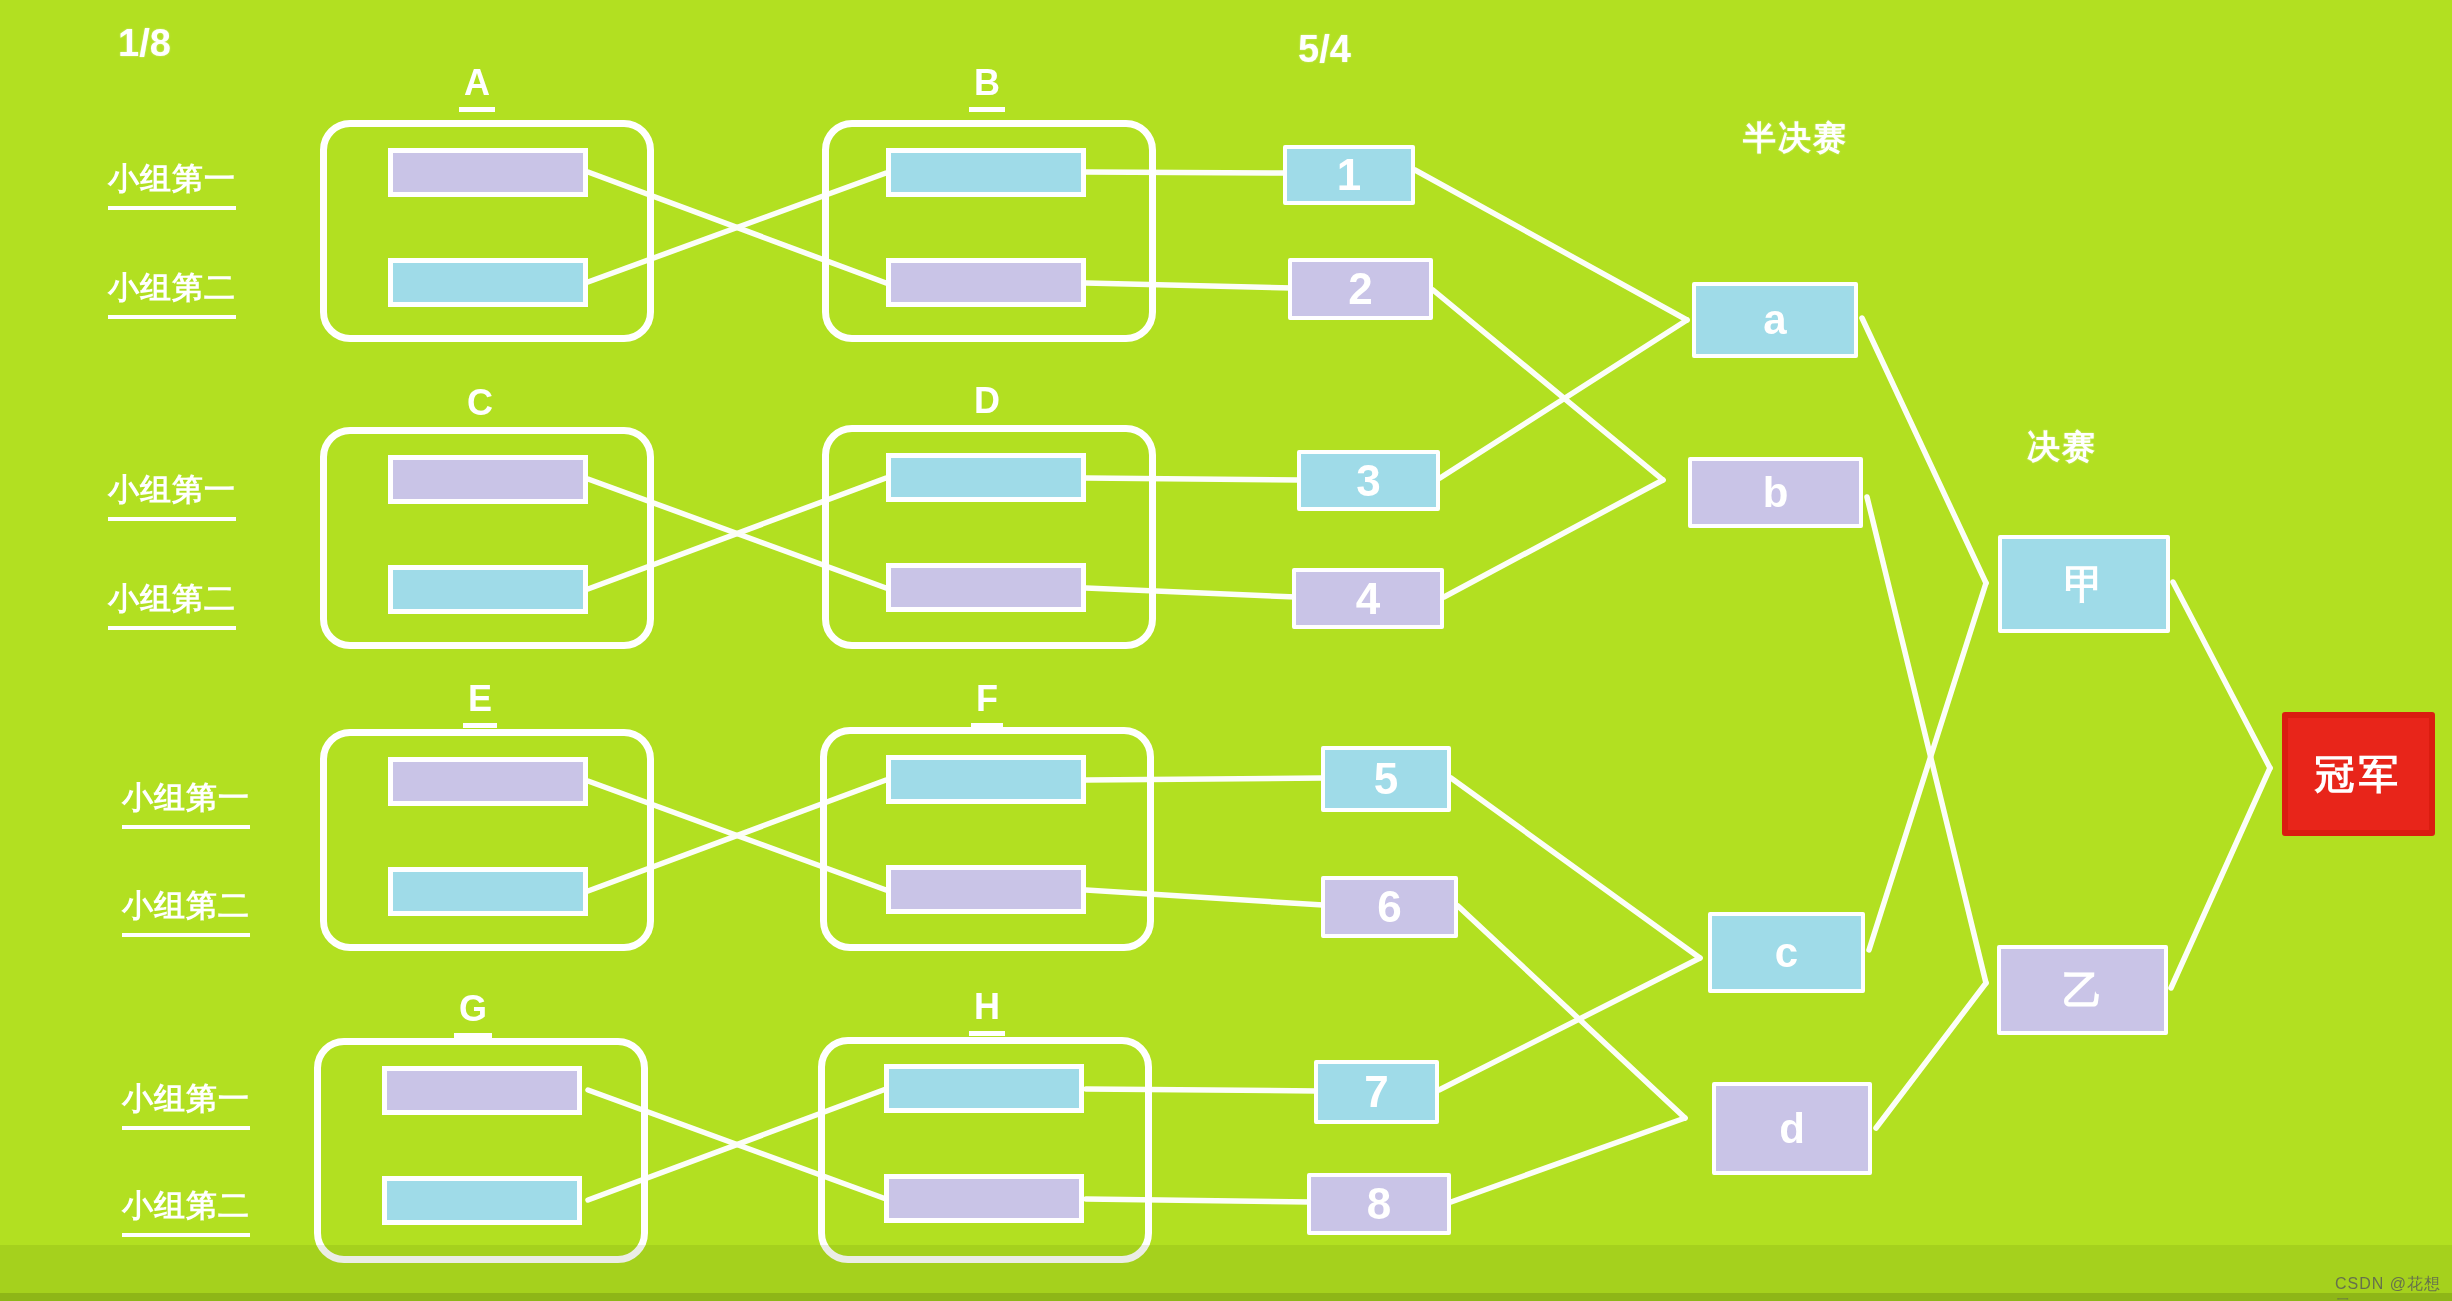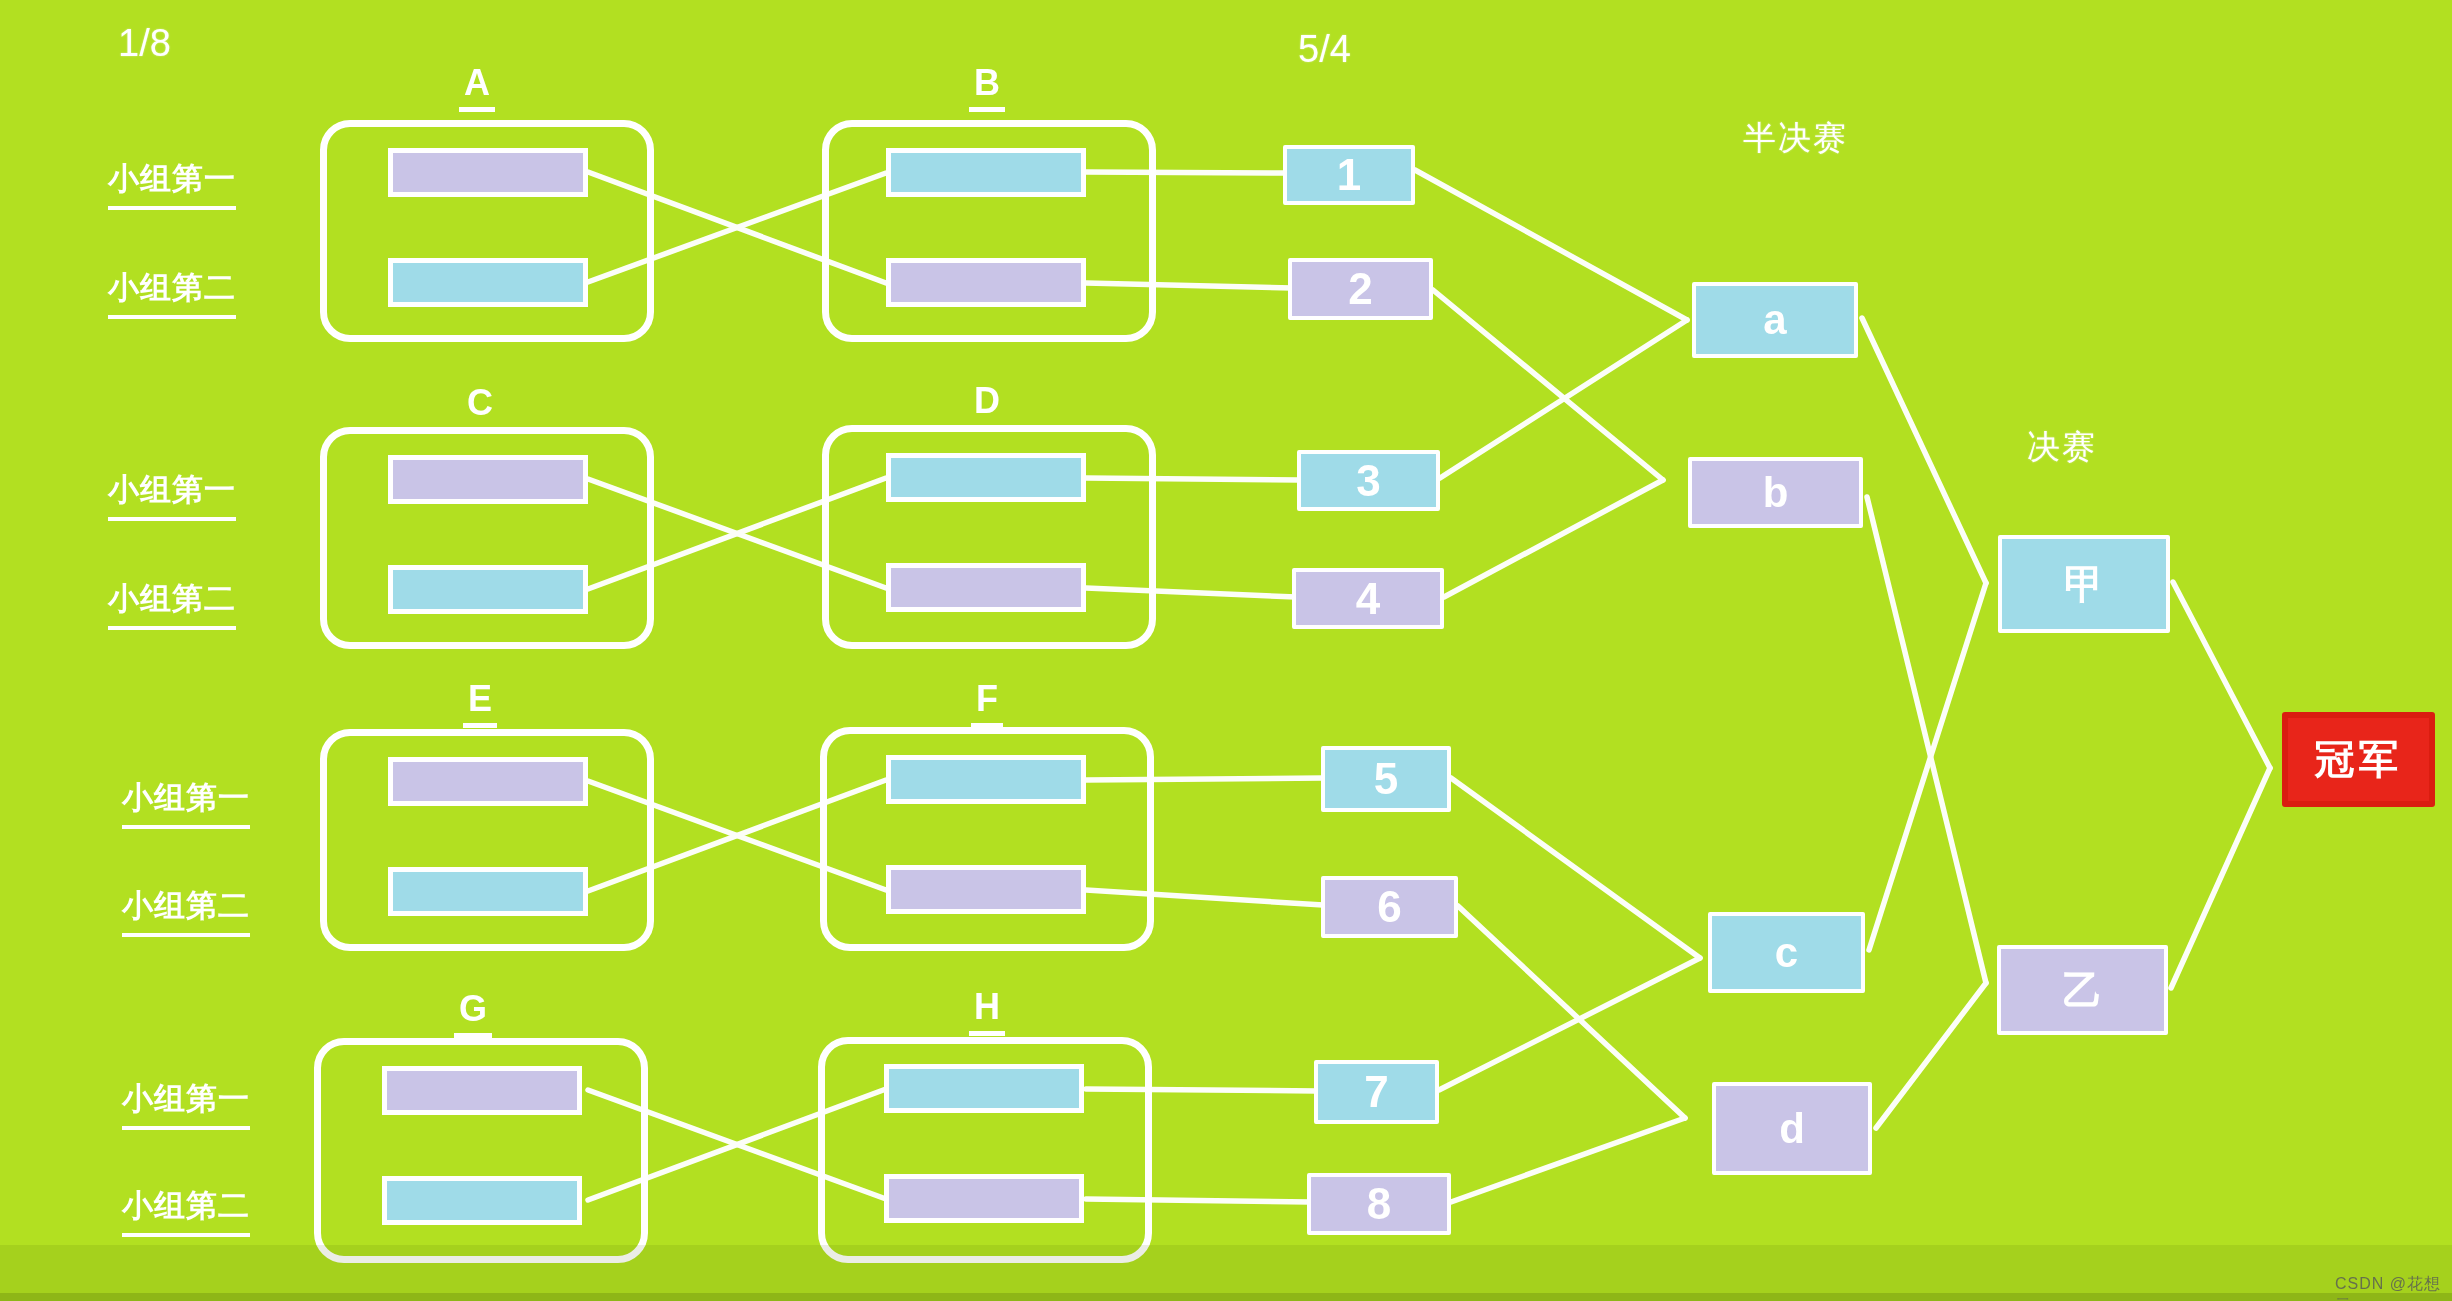--- a/index.html
+++ b/index.html
@@ -7,21 +7,21 @@
     position:relative;width:2452px;height:1301px;overflow:hidden;
     background:#b2e021;
     font-family:"Liberation Sans","DejaVu Sans",sans-serif;
   }
   .lines{position:absolute;left:0;top:0;z-index:2;}
   .bottom-strip{position:absolute;left:0;bottom:0;width:2452px;height:56px;
     background:rgba(60,80,0,0.10);z-index:1;}
   .bottom-edge{position:absolute;left:0;bottom:0;width:2452px;height:8px;
     background:rgba(40,60,0,0.18);z-index:1;}
 
-  .stage-label{position:absolute;color:#ffffff;font-weight:normal;z-index:4;
+  .stage-label{position:absolute;color:#ffffff;font-weight:bold;z-index:4;
     text-shadow:0 0 2px rgba(255,255,255,.5);text-align:center;}
   .lbl-big{font-size:38px;}
   .lbl-cn{font-size:33px;letter-spacing:2px;}
 
   .group-box{position:absolute;border:7px solid #ffffff;border-radius:30px;
     background:transparent;z-index:1;box-sizing:border-box;}
   .group-letter{position:absolute;width:60px;text-align:center;color:#fff;
     font-size:36px;font-weight:bold;z-index:4;}
   .group-letter span{display:inline-block;border-bottom:5px solid #fff;padding:0 5px 3px 5px;}
 
@@ -157,19 +157,19 @@
   <div class="slot num purple" style="left:1307px;top:1173px;width:144px;height:62px;">8</div>
 
   <div class="slot sf cyan" style="left:1692px;top:282px;width:166px;height:76px;">a</div>
   <div class="slot sf purple" style="left:1688px;top:457px;width:175px;height:71px;">b</div>
   <div class="slot sf cyan" style="left:1708px;top:912px;width:157px;height:81px;">c</div>
   <div class="slot sf purple" style="left:1712px;top:1082px;width:160px;height:93px;">d</div>
 
   <div class="slot fin cyan" style="left:1998px;top:535px;width:172px;height:98px;">甲</div>
   <div class="slot fin purple" style="left:1997px;top:945px;width:171px;height:90px;">乙</div>
 
-  <div class="champion" style="left:2282px;top:712px;width:153px;height:95px;">冠军</div>
+  <div class="champion" style="left:2282px;top:712px;width:153px;height:124px;">冠军</div>
 
   <div class="bottom-strip"></div>
   <div class="bottom-edge"></div>
 
   <div class="watermark" style="left:2335px;top:1274px;">CSDN @花想云</div>
 </div>
 
 </body></html>

